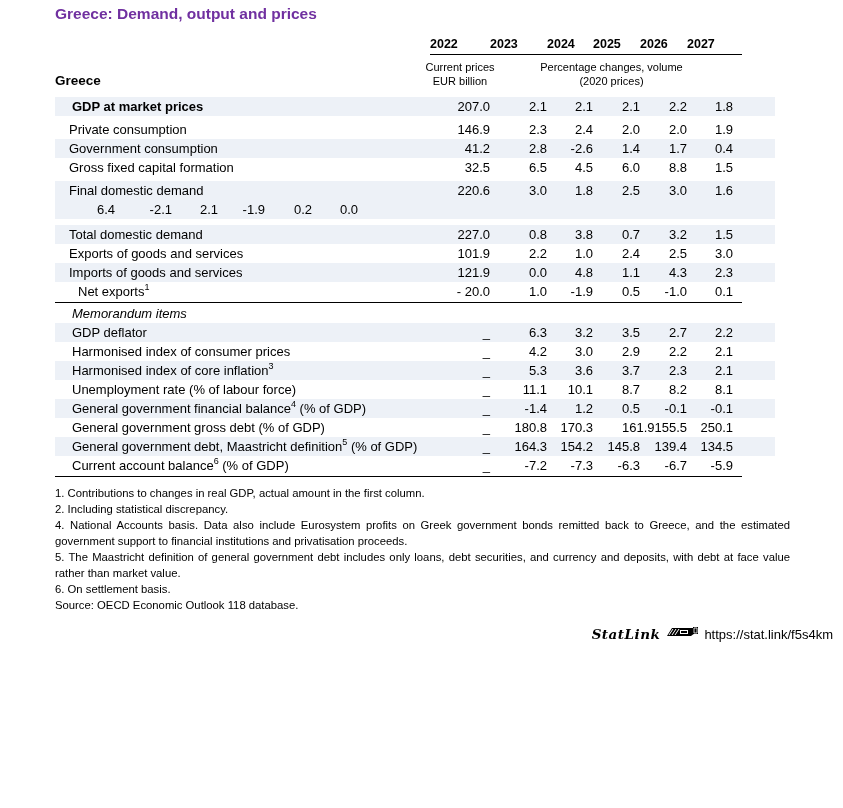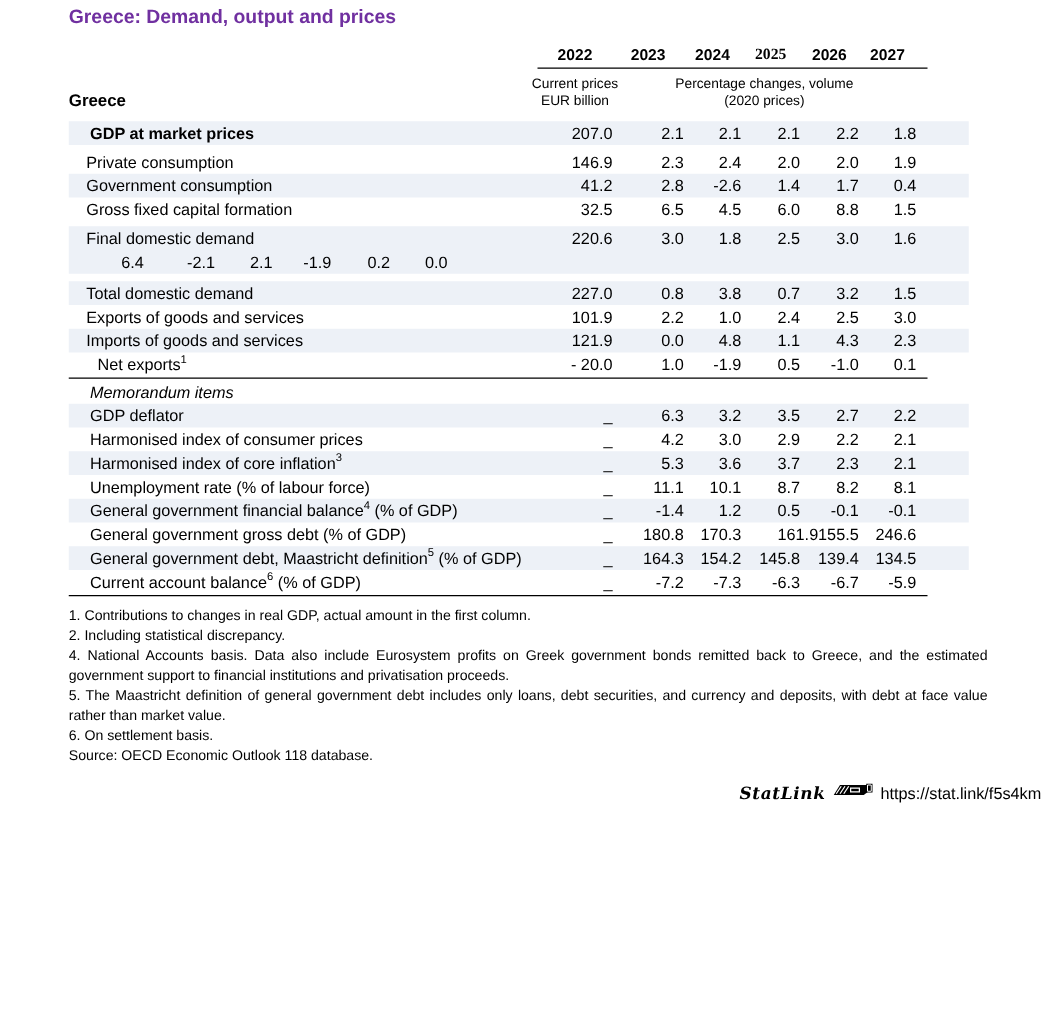--- a/index.html
+++ b/index.html
@@ -5,23 +5,23 @@
   * { margin:0; padding:0; box-sizing:border-box; }
   html,body { width:843px; height:808px; background:#ffffff; overflow:hidden;
               font-family:"Liberation Sans", sans-serif; color:#000; }
   .page { position:relative; width:843px; height:808px; padding:5px 0 0 55px; }
 
   .title { font-size:15.5px; font-weight:bold; color:var(--title-color,#7030A0); margin-bottom:10px; }
 
   
   .thead { position:relative; width:720px; }
   .years-row { margin-left:375px; display:flex; font-weight:bold; font-size:12.5px; height:18px; align-items:flex-end; }
-  .ycell { text-align:center; }
+  .ycell { }
   .ycell:nth-child(1){width:60px;} .ycell:nth-child(2){width:57px;}
-  .ycell:nth-child(3){width:46px;} .ycell:nth-child(4){width:47px;font-family:Liberation Serif, serif;}
+  .ycell:nth-child(3){width:46px;} .ycell:nth-child(4){width:47px;}
   .ycell:nth-child(5){width:47px;} .ycell:nth-child(6){width:46px;}
   .years-rule { margin-left:375px; width:312px; border-top:1.5px solid #000; margin-top:3px; }
   .subheads { margin-left:375px; display:flex; margin-top:5px; font-size:11px; line-height:14px; }
   .sub-current { width:60px; display:flex; flex-direction:column; align-items:center; white-space:nowrap; }
   .sub-volume  { width:243px; text-align:center; }
   .region { position:absolute; left:0; bottom:0; font-weight:bold; font-size:13.5px; }
 
   
   .tbody { margin-top:9px; }
   .trow { display:flex; width:720px; height:19px; line-height:19px; font-size:13px; padding-right:42px; }
@@ -217,21 +217,21 @@
         <div class="tcell" style="width: 47px;">-0.1</div>
         <div class="tcell" style="width: 46px;">-0.1</div>
       </div>
       <div class="trow">
         <div class="tlabel indent0">General government gross debt (% of GDP)</div>
         <div class="tcell" style="width: 60px;">_</div>
         <div class="tcell" style="width: 57px;">180.8</div>
         <div class="tcell" style="width: 46px;">170.3</div>
         <div class="tcell" style="width: 47px; padding-left: 29px;">161.9</div>
         <div class="tcell" style="width: 47px;">155.5</div>
-        <div class="tcell" style="width: 46px;">246.6</div>
+        <div class="tcell" style="width: 46px;">250.1</div>
       </div>
       <div class="trow stripe">
         <div class="tlabel indent0">General government debt, Maastricht definition<sup>5</sup> (% of GDP)</div>
         <div class="tcell" style="width: 60px;">_</div>
         <div class="tcell" style="width: 57px;">164.3</div>
         <div class="tcell" style="width: 46px;">154.2</div>
         <div class="tcell" style="width: 47px;">145.8</div>
         <div class="tcell" style="width: 47px;">139.4</div>
         <div class="tcell" style="width: 46px;">134.5</div>
       </div>

